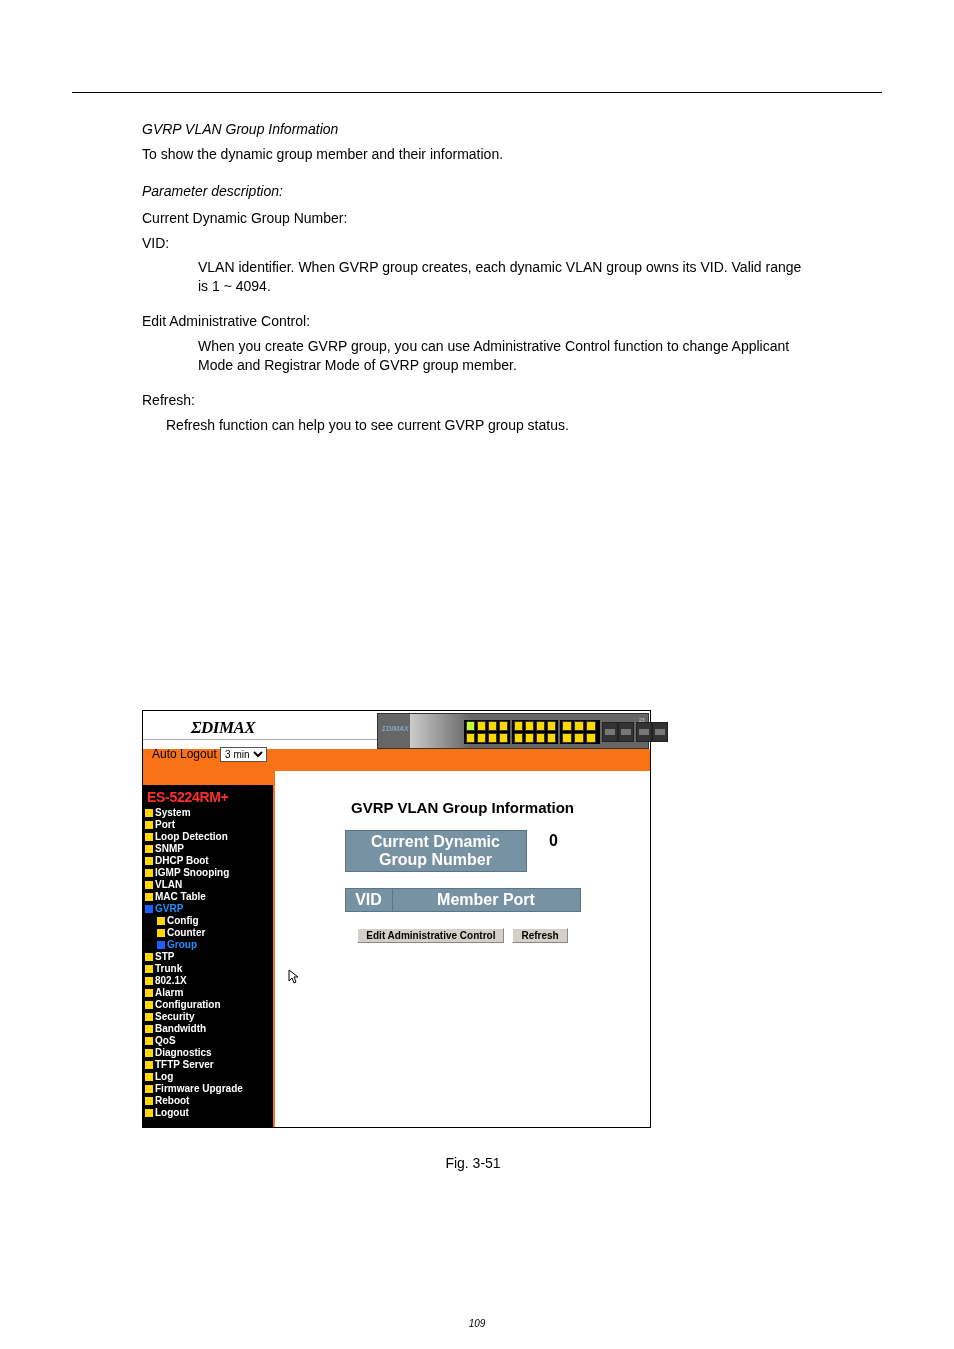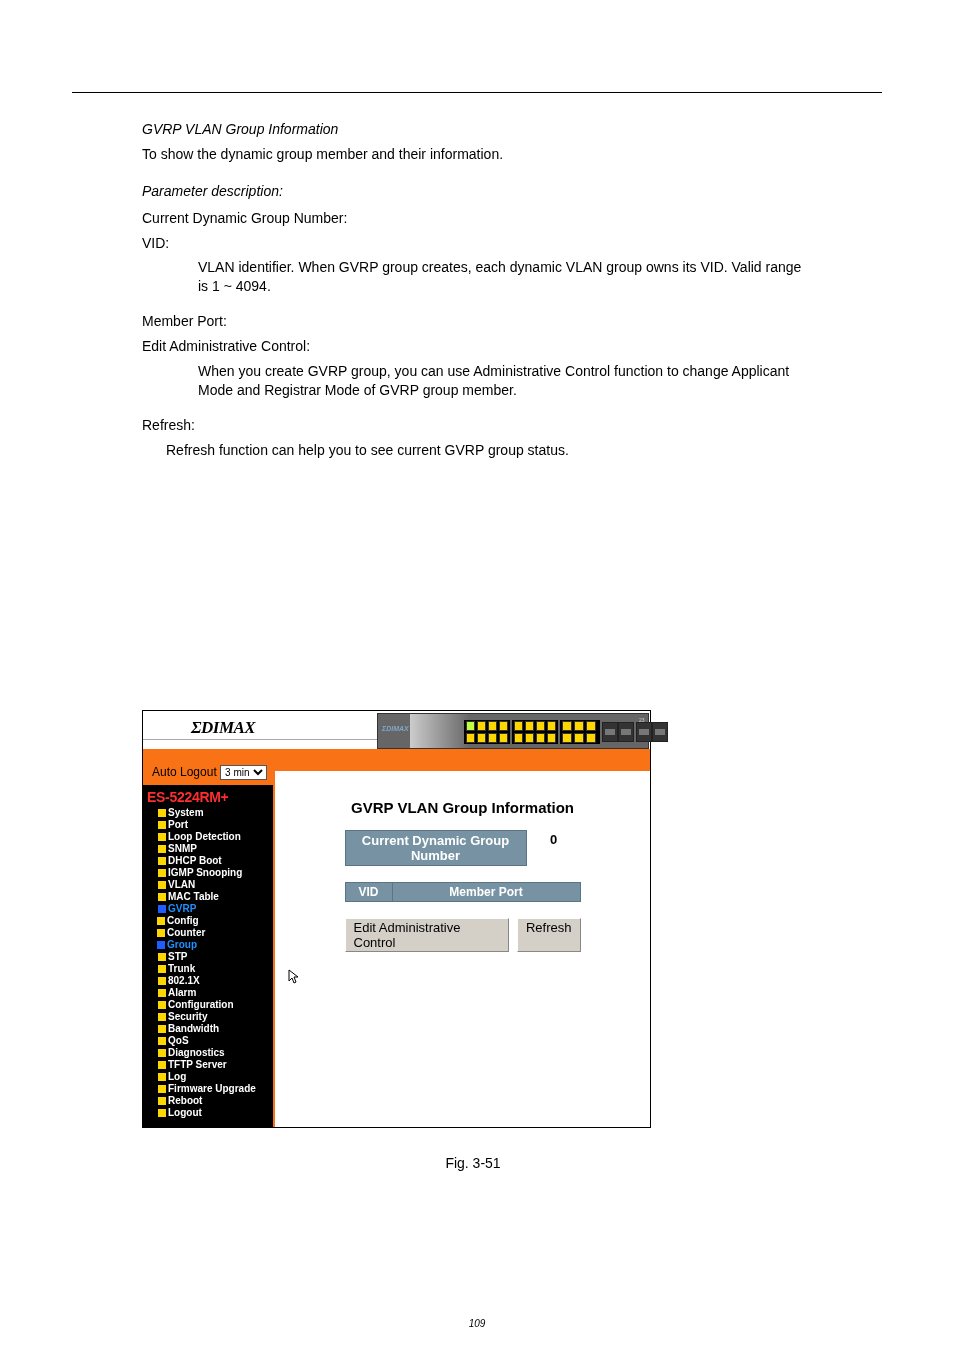--- a/index.html
+++ b/index.html
@@ -4,21 +4,21 @@
 <style>
 body{margin:0;padding:0;background:#fff;font-family:Arial,Helvetica,sans-serif;font-size:12px;color:#000}
 .page{width:926px;height:1349px;position:relative;background:#fff;margin:0 auto}
 .rule{position:absolute;left:58px;right:58px;top:92px;border-top:1px solid #000}
 .body-text{position:absolute;left:128px;right:128px;top:120px;font-size:14px;color:#000;line-height:1.35}
 .body-text p{margin:0 0 6px 0}
 .indent{margin-left:28px}
 .screenshot{position:absolute;left:128px;top:710px;width:507px;height:416px;border:1px solid #000;background:#f97316}
 .ss-header{position:absolute;left:0;top:0;right:0;height:38px;background:#fff}
 .ss-logo{position:absolute;left:48px;top:7px;font-weight:bold;font-style:italic;font-size:17px;font-family:Georgia,serif;letter-spacing:-0.5px}
-.ss-autologout{position:absolute;left:9px;top:54px;font-size:12px}
+.ss-autologout{position:absolute;left:9px;top:36px;font-size:12px}
 .ss-autologout select{font-size:10px;border:1px solid #555;background:#fff}
 .ss-sep{position:absolute;left:0;top:28px;right:0;border-top:1px solid #aaa}
 .device-panel{position:absolute;left:234px;top:2px;width:270px;height:34px;background:#666;border:1px solid #333}
 .device-brand{position:absolute;left:4px;top:11px;color:#7fa7c7;font-size:7px;font-weight:bold;font-style:italic}
 .device-fade{position:absolute;left:32px;top:0;width:60px;height:100%;background:linear-gradient(90deg,#ccc 0%,#666 100%)}
 .port-block{position:absolute;top:6px;height:24px;background:#000}
 .port-block.blk1{left:86px;width:46px}
 .port-block.blk2{left:134px;width:46px}
 .port-block.blk3{left:182px;width:40px}
 .port-row{position:absolute;left:2px;right:2px;display:flex;gap:2px}
@@ -28,37 +28,37 @@
 .port.lit{background:#bfff3f}
 .ext-port{position:absolute;top:8px;width:14px;height:18px;background:#333;border:1px solid #222}
 .ext-port .slot{position:absolute;left:2px;top:6px;right:2px;height:6px;background:#777}
 .ext-port.e1{left:224px}
 .ext-port.e2{left:240px}
 .ext-port.e3{left:258px}
 .ext-port.e4{left:274px}
 .ext-port .num{position:absolute;top:-6px;left:2px;font-size:5px;color:#ccc}
 .sidebar{position:absolute;left:0;top:74px;width:130px;bottom:0;background:#000;padding-top:2px}
 .sb-title{color:#ff2e2e;font-weight:bold;font-size:14px;padding:2px 4px 2px 4px;font-family:Arial,sans-serif;letter-spacing:-0.3px}
-.sb-item{display:flex;align-items:center;padding:0 0 0 15px;line-height:12px;cursor:pointer}
+.sb-item{display:flex;align-items:center;padding:0 0 0 2px;line-height:12px;cursor:pointer}
 .sb-sq{width:8px;height:8px;margin-right:2px;display:inline-block}
 .sb-sq.y{background:#ffd700}
 .sb-sq.b{background:#1e5eff}
 .sb-lbl{color:#fff;font-size:10px;font-weight:bold}
 .sb-lbl.hl{color:#1e90ff}
 .sb-sub{padding-left:14px}
 .content{position:absolute;left:132px;top:60px;right:0;bottom:0;background:#fff}
 .content-title{text-align:center;font-weight:bold;font-size:15px;margin-top:28px;color:#000}
-.info-row{margin:14px auto 0 auto;width:236px;display:flex;font-size:13px}
+.info-row{margin:14px auto 0 auto;width:236px;display:flex;font-size:16px}
 .info-label{flex:1;background:#7793a3;color:#fff;text-align:center;font-weight:bold;padding:2px 4px;border:1px solid #5a7585}
 .info-val{width:54px;text-align:center;font-weight:bold;padding:2px 0}
-.tbl-head{margin:16px auto 0 auto;width:236px;display:flex;font-size:12px}
+.tbl-head{margin:16px auto 0 auto;width:236px;display:flex;font-size:16px}
 .tbl-h1{width:46px;background:#7793a3;color:#fff;text-align:center;font-weight:bold;padding:2px 0;border:1px solid #5a7585}
 .tbl-h2{flex:1;background:#7793a3;color:#fff;text-align:center;font-weight:bold;padding:2px 16px;border:1px solid #5a7585;border-left:none}
 .btn-row{margin:16px auto 0 auto;width:236px;display:flex;gap:8px;font-size:10px;justify-content:center}
-.btn{background:#d4d0c8;border:1px solid #888;border-top-color:#fff;border-left-color:#fff;padding:1px 8px;font-weight:normal;cursor:pointer;font-size:13px}
+.btn{background:#d4d0c8;border:1px solid #888;border-top-color:#fff;border-left-color:#fff;padding:1px 8px;font-weight:bold;cursor:pointer;font-size:10px}
 .cursor-arrow{position:absolute;left:145px;top:258px;font-size:14px;color:#000;font-family:sans-serif}
 .page-num{position:absolute;left:0;right:0;bottom:20px;text-align:center;font-size:10px;font-style:italic}
 .caption{position:absolute;left:128px;right:136px;text-align:center;font-size:14px}
 .caption.c1{top:1155px}
 </style>
 </head>
 <body>
 
 <div class="page">
   <div class="rule"></div>
@@ -66,21 +66,20 @@
   <div class="body-text">
     <p class="indent" style="font-style:italic">GVRP VLAN Group Information</p>
     <p class="indent" style="margin-bottom:18px"><span>To show the dynamic group member and their information.</span></p>
     <p class="indent" style="font-style:italic">Parameter description:</p>
 
     <p class="indent" style="margin-top:8px">Current Dynamic Group Number:</p>
 
     <p class="indent">VID:</p>
     <p class="indent" style="margin-left:56px;margin-bottom:16px">VLAN identifier. When GVRP group creates, each dynamic VLAN group owns its VID. Valid range is 1 ~ 4094.</p>
 
-    <p class="indent">Member Port:</p>
 
     <p class="indent">Edit Administrative Control:</p>
     <p class="indent" style="margin-left:56px;margin-bottom:16px">When you create GVRP group, you can use Administrative Control function to change Applicant Mode and Registrar Mode of GVRP group member.</p>
 
     <p class="indent">Refresh:</p>
     <p class="indent" style="margin-left:24px">Refresh function can help you to see current GVRP group status.</p>
   </div>
 
   <div class="screenshot">
     <div class="ss-header">

